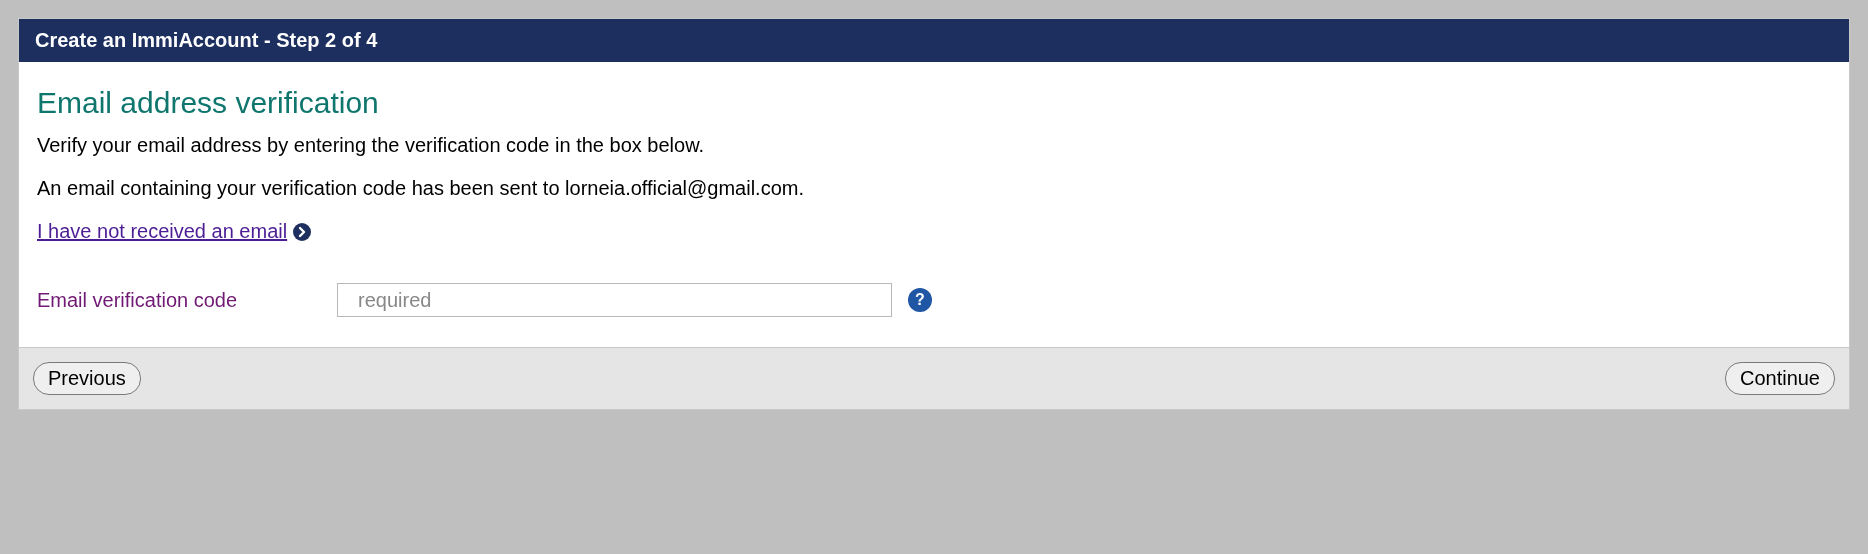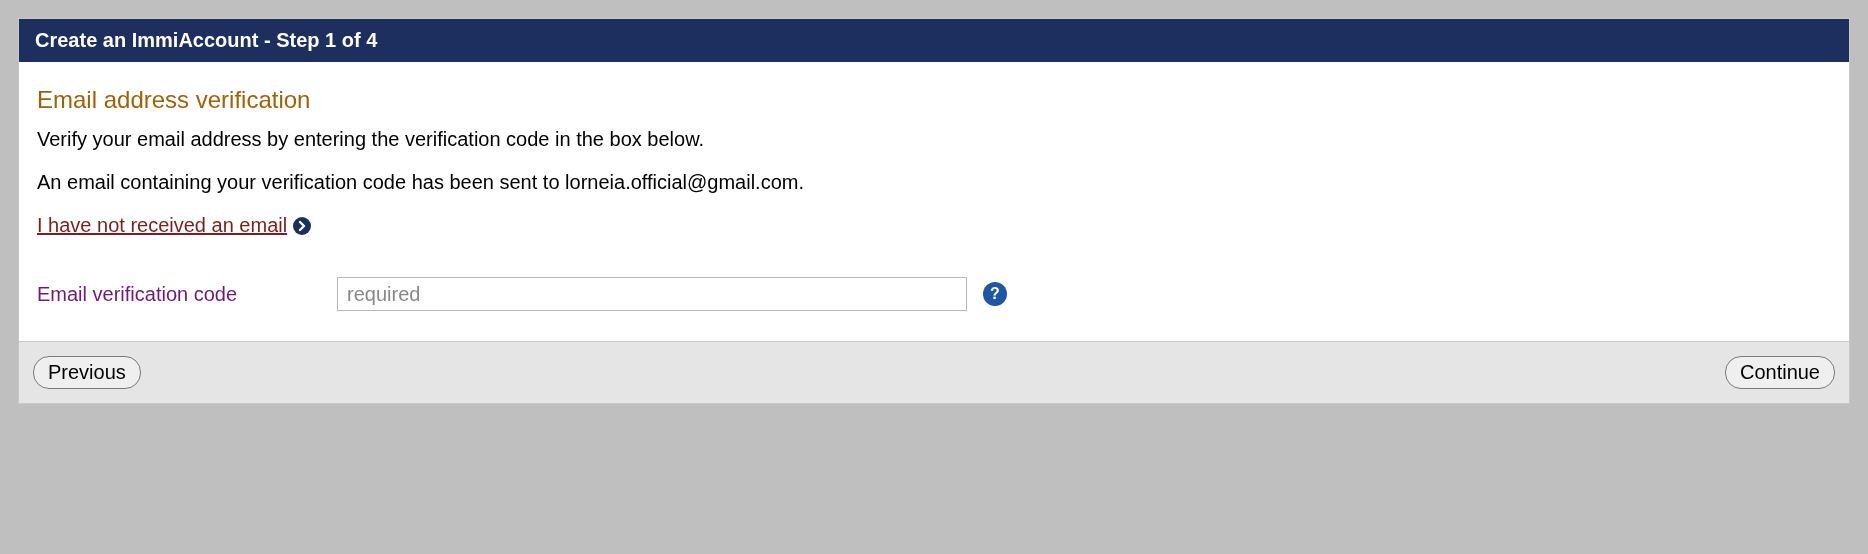--- a/index.html
+++ b/index.html
@@ -21,32 +21,32 @@
     background: #1d2f5e;
     color: #ffffff;
     font-weight: bold;
     padding: 10px 16px;
     font-size: 20px;
   }
   .panel-body {
     padding: 18px 18px 0 18px;
   }
   h1.page-title {
-    color: #a16207;
+    color: #0f766e;
     font-weight: normal;
-    font-size: 24px;
+    font-size: 30px;
     margin: 6px 0 14px 0;
   }
   p.body-text {
     color: #000000;
     font-size: 20px;
     margin: 0 0 20px 0;
   }
   a.inline-link {
-    color: #7f1d1d;
+    color: #4c1d95;
     text-decoration: underline;
     font-size: 20px;
     display: inline-flex;
     align-items: center;
     gap: 6px;
   }
   .circ-chevron {
     display: inline-flex;
     align-items: center;
     justify-content: center;
@@ -56,23 +56,23 @@
     align-items: center;
     margin-top: 40px;
     margin-bottom: 30px;
   }
   .form-label {
     width: 300px;
     color: #701a75;
     font-size: 20px;
   }
   .text-input {
-    width: 630px;
+    width: 555px;
     height: 34px;
-    padding: 4px 9px;
+    padding: 4px 20px;
     font-size: 20px;
     border: 1px solid #b8b8b8;
     background: #ffffff;
     color: #000;
   }
   .text-input::placeholder {
     color: #888888;
   }
   .help-icon {
     margin-left: 16px;
@@ -107,21 +107,21 @@
     color: #000;
   }
 </style>
 </head>
 <body>
 
 <div class="outer">
   <div class="panel">
 
     <div class="panel-header">
-      <span>Create an ImmiAccount - Step 1 of 4</span>
+      <span>Create an ImmiAccount - Step 2 of 4</span>
     </div>
 
     <div class="panel-body">
 
       <h1 class="page-title">Email address verification</h1>
 
       <p class="body-text">Verify your email address by entering the verification code in the box below.</p>
 
       <p class="body-text">An email containing your verification code has been sent to lorneia.official@gmail.com.</p>
 

